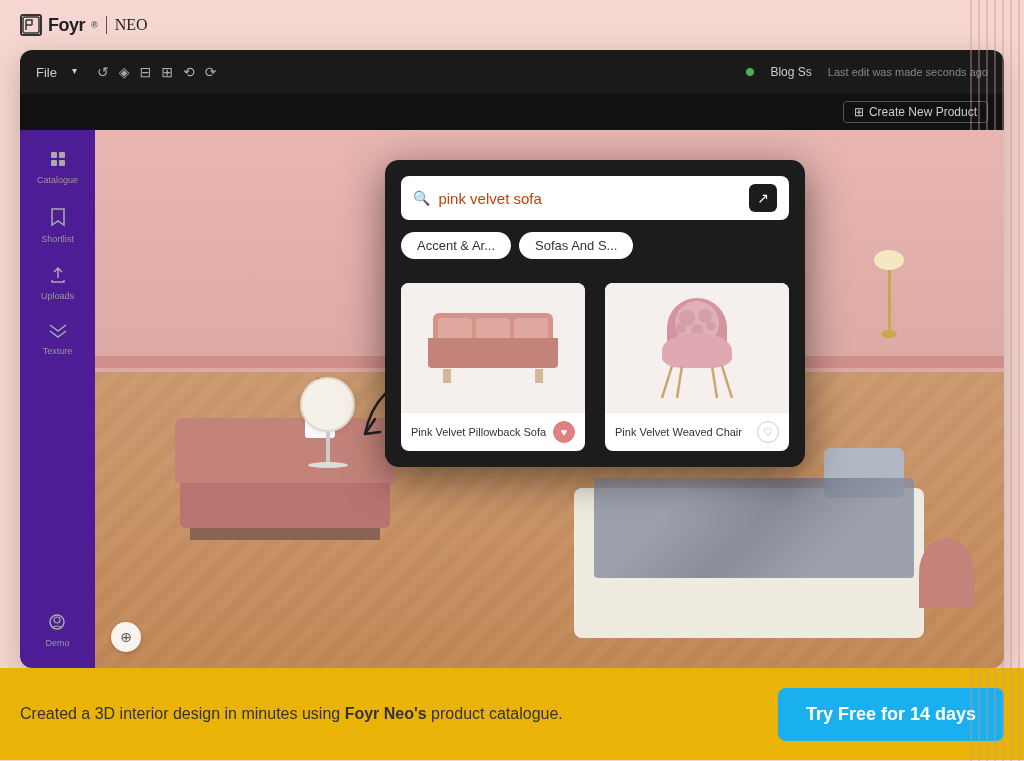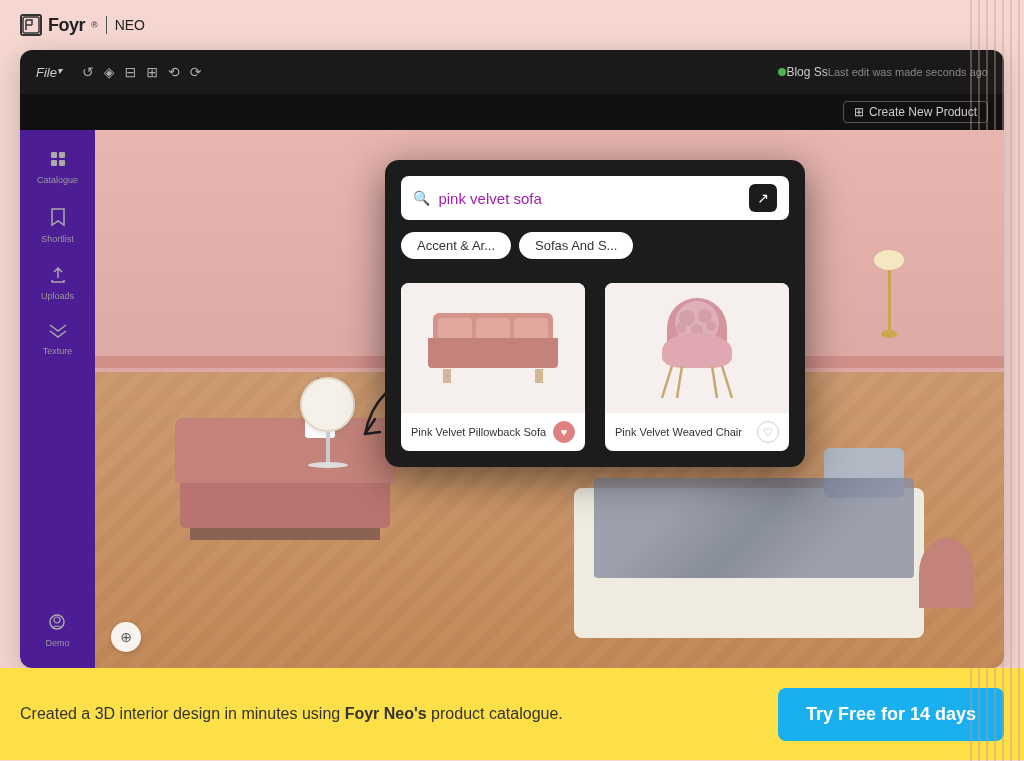--- a/index.html
+++ b/index.html
@@ -56,23 +56,24 @@
       align-items: center;
       justify-content: center;
     }
     .logo-text {
       font-size: 18px;
       font-weight: 700;
       color: #222;
       letter-spacing: -0.5px;
     }
     .logo-neo {
-      font-size: 14px;
+      font-size: 16px;
       font-weight: 300;
       color: #222;
+      font-family: Liberation Serif, serif;
     }
     .logo-divider {
       width: 1px;
       height: 18px;
       background: #555;
       margin: 0 2px;
     }
 
     
     .app-screenshot {
@@ -94,38 +95,37 @@
       align-items: center;
       padding: 0 16px;
       gap: 12px;
       flex-shrink: 0;
     }
     .toolbar-file {
       color: #ccc;
       font-size: 13px;
       display: flex;
       align-items: flex-start;
-      gap: 0;
-      font-style: italic;
+      gap: 15px;
     }
     .toolbar-icons {
       display: flex;
       align-items: center;
       gap: 10px;
       margin-left: 8px;
     }
     .toolbar-icon {
       color: #aaa;
       font-size: 14px;
     }
     .toolbar-status {
       margin-left: auto;
       display: flex;
       align-items: center;
-      gap: 0;
+      gap: 16px;
     }
     .status-dot {
       width: 8px;
       height: 8px;
       border-radius: 50%;
       background: #4CAF50;
     }
     .status-text {
       color: #ccc;
       font-size: 12px;
@@ -390,21 +390,21 @@
       margin-bottom: 12px;
     }
     .search-bar-icon {
       color: #888;
       font-size: 14px;
       margin-right: 8px;
     }
     .search-bar-input {
       flex: 1;
       font-size: 15px;
-      color: #a21caf;
+      color: #c2410c;
       border: none;
       outline: none;
       background: transparent;
     }
     .search-bar-arrow {
       width: 28px;
       height: 28px;
       background: #1c1c1c;
       border-radius: 6px;
       display: flex;
@@ -551,21 +551,21 @@
       border-color: #e08080;
       color: #fff;
     }
 
     
     .bottom-section {
       height: 92px;
       display: flex;
       align-items: center;
       padding: 0 20px;
-      background: #fde047;
+      background: #eab308;
     }
     .bottom-text {
       flex: 1;
       font-size: 16px;
       color: #333;
       line-height: 1.5;
       padding-right: 20px;
     }
     .bottom-text strong {
       font-weight: 700;

